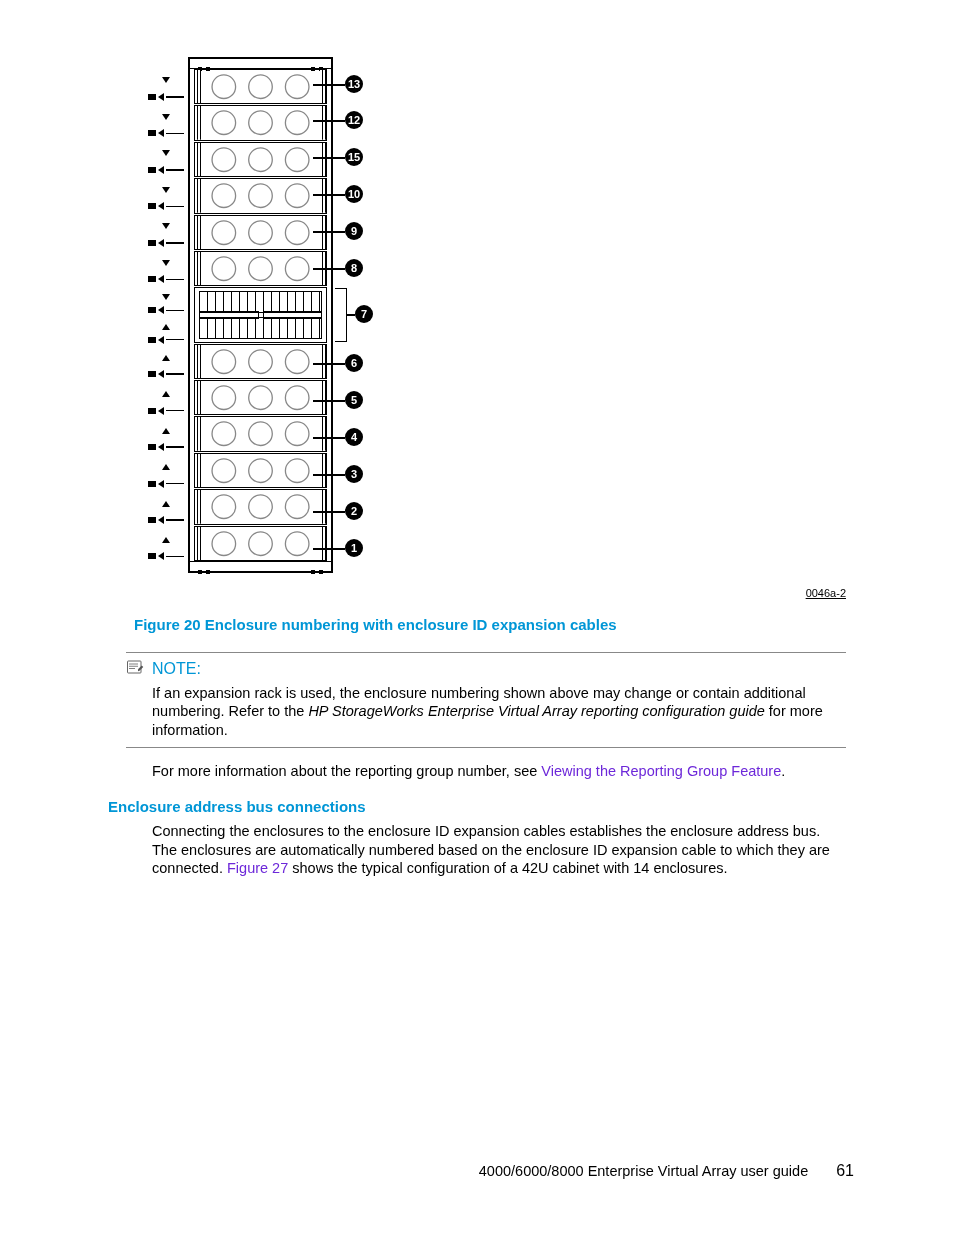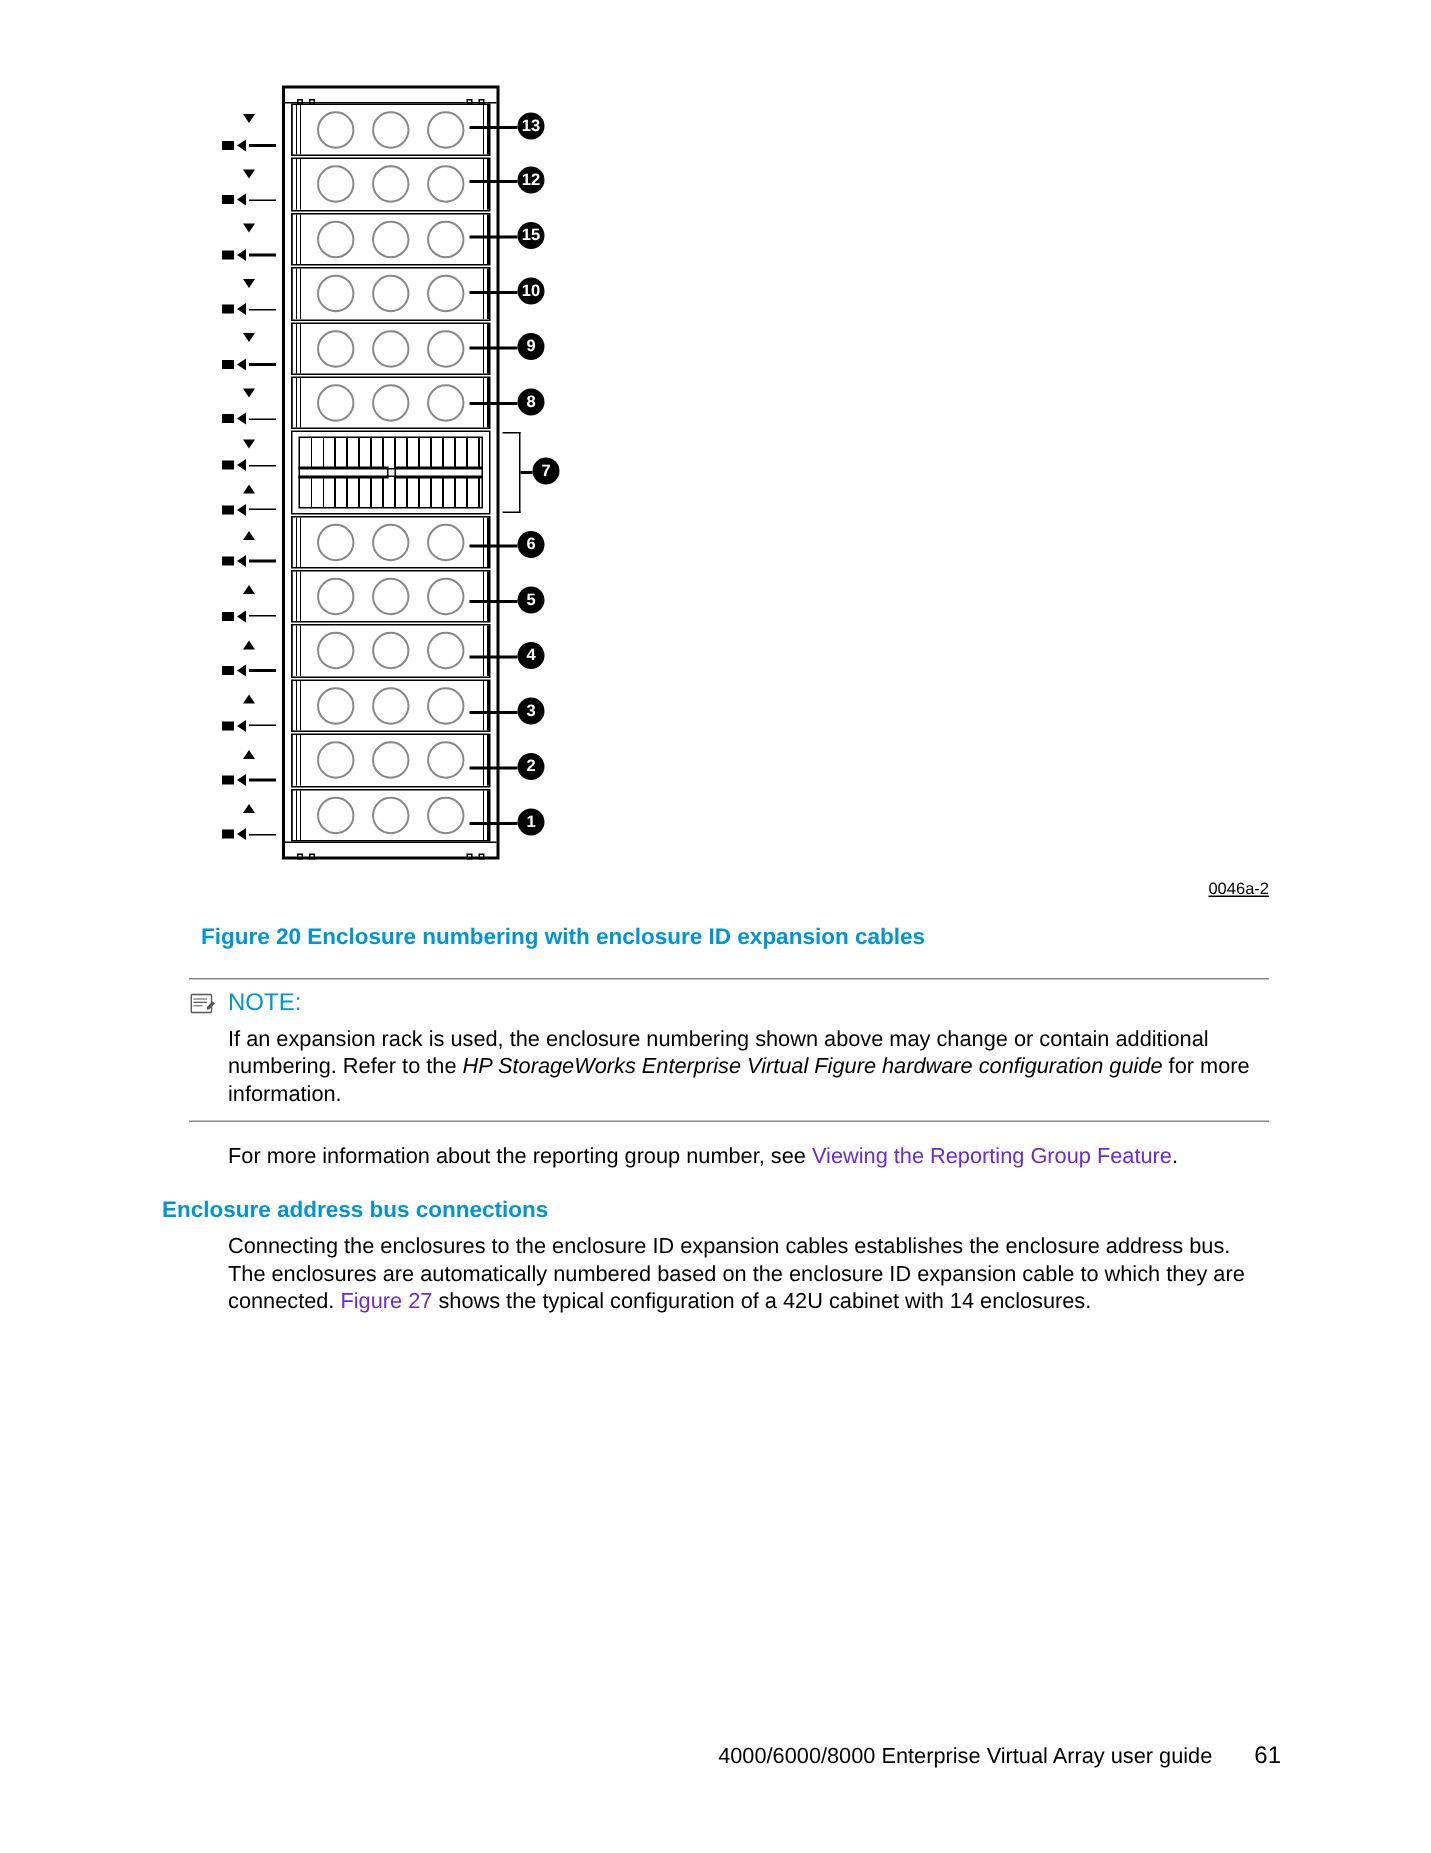--- a/index.html
+++ b/index.html
@@ -93,21 +93,21 @@
   .fig-caption {
     color:#0096d6; font-weight:bold; font-size:15px;
     margin: 8px 0 18px 26px;
   }
   .note-block {
     margin-left:18px; margin-right:0;
     border-top:1px solid #888; border-bottom:1px solid #888;
     padding:6px 0 8px 0;
     margin-bottom:14px;
   }
-  .note-head { display:flex; align-items:center; gap:8px; margin-bottom:4px;}
+  .note-head { display:flex; align-items:flex-start; gap:8px; margin-bottom:4px;}
   .note-icon { width:18px; height:16px; }
   .note-label { color:#0096d6; font-size:16px; }
   .note-body { margin-left:26px; font-size:14.5px; }
   .note-body em { font-style:italic; }
   .para { margin-left:44px; margin-bottom:16px; }
   a.ref { color:#6d28d9; text-decoration:none;text-align:right; }
   .subhead { color:#0096d6; font-size:15px; margin-bottom:6px; margin-left:0; }
   .footer {
     position:absolute; bottom:54px; left:108px; right:100px;
     display:flex; justify-content:flex-end; align-items:baseline;
@@ -416,21 +416,21 @@
 <div class="note-block">
   <div class="note-head">
     <svg class="note-icon" viewBox="0 0 24 20">
       <rect x="2" y="2" width="18" height="16" rx="1" fill="none" stroke="#555" stroke-width="1.2"></rect>
       <path d="M4 6h12M4 9h12M4 12h8" stroke="#555" stroke-width="1"></path>
       <path d="M16 13l5-5 2 2-5 5-2 .5z" fill="#555"></path>
     </svg>
     <span class="note-label">NOTE:</span>
   </div>
   <div class="note-body">
-    <span>If an expansion rack is used, the enclosure numbering shown above may change or contain additional numbering. Refer to the </span><em>HP StorageWorks Enterprise Virtual Figure hardware configuration guide</em><span> for more information.</span>
+    <span>If an expansion rack is used, the enclosure numbering shown above may change or contain additional numbering. Refer to the </span><em>HP StorageWorks Enterprise Virtual Array reporting configuration guide</em><span> for more information.</span>
   </div>
 </div>
 
 <p class="para">
   <span>For more information about the reporting group number, see </span><a class="ref" href="#">Viewing the Reporting Group Feature</a><span>.</span>
 </p>
 
 <h3 class="subhead">Enclosure address bus connections</h3>
 
 <p class="para">

